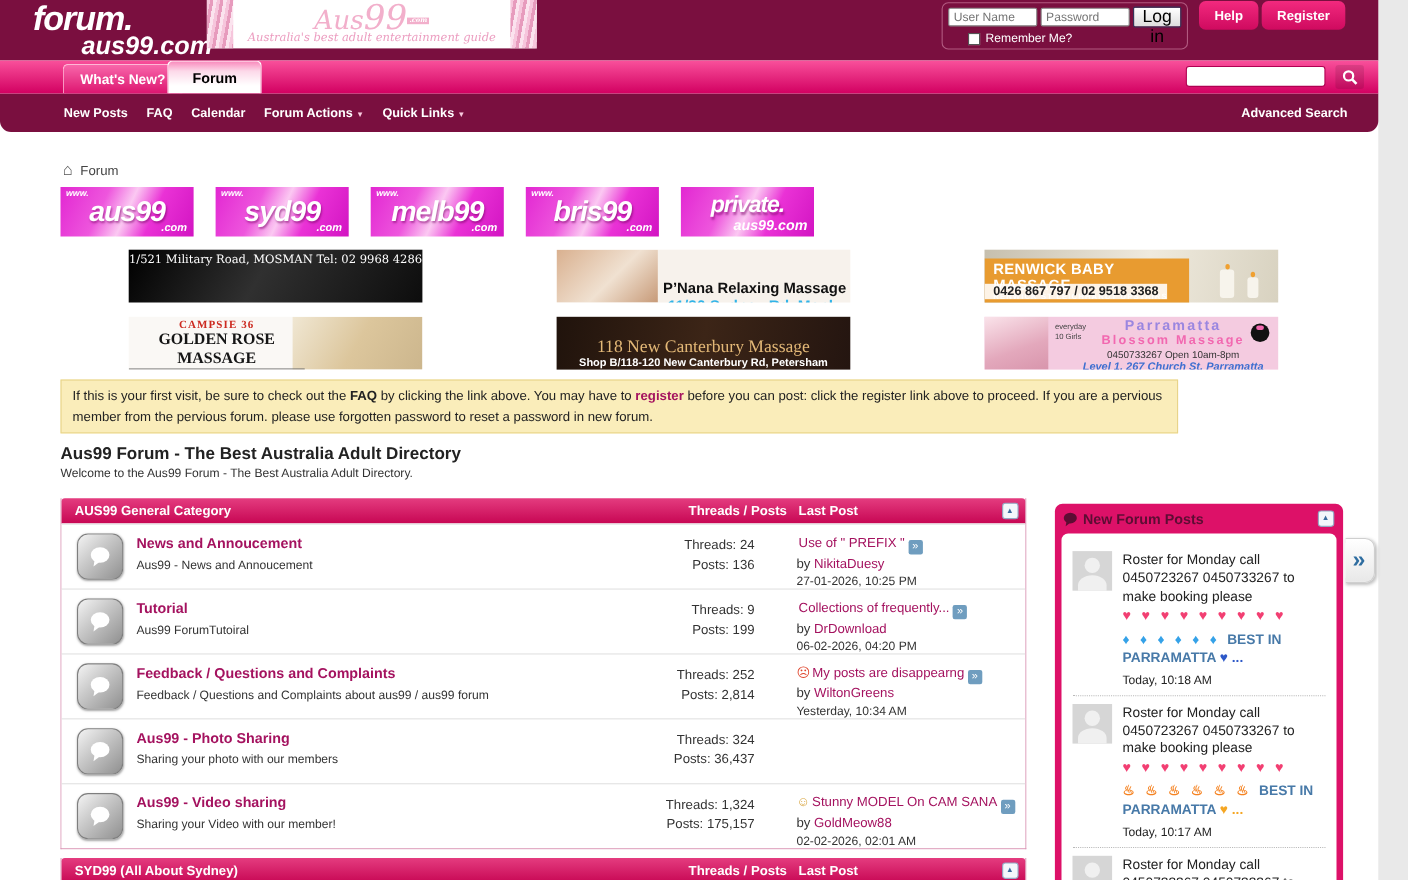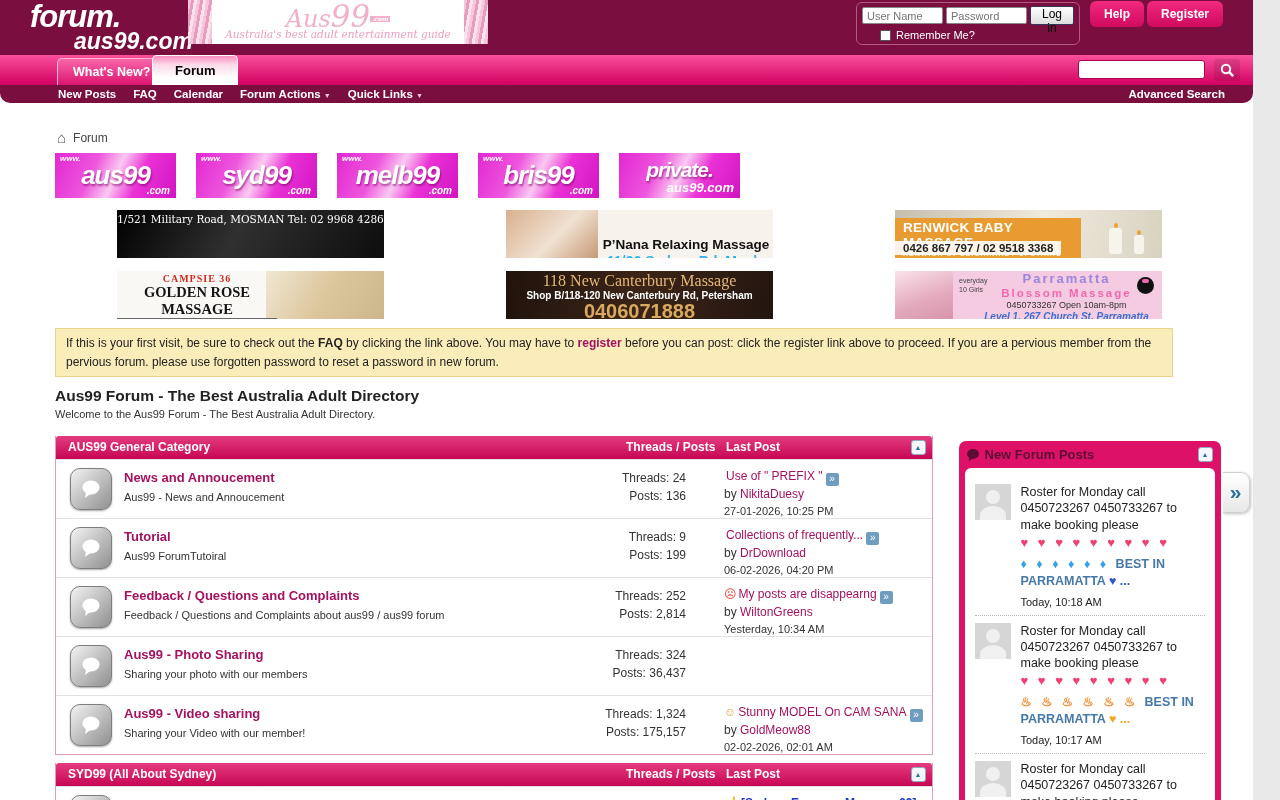--- a/index.html
+++ b/index.html
@@ -16,38 +16,38 @@
   .curtain { position:absolute; top:0; bottom:0; width:24px;
              background:repeating-linear-gradient(100deg,#f6c6dc 0 3px,#e79bbd 3px 6px,#fbe3ee 6px 9px); }
   .curtain.left{ left:0; } .curtain.right{ right:0; }
   .tb-brand { font-family:"DejaVu Serif", serif; font-style:italic; color:#f2afcb; line-height:1; margin-top:1px; }
   .tb-brand .aus{ font-size:24px; } .tb-brand .n99{ font-size:31px; }
   .tb-com { display:inline-block; background:#f2afcb; color:#fff; font-size:6px; font-weight:bold; padding:0 2px; vertical-align:super; }
   .tb-tagline { font-family:"DejaVu Serif", serif; font-style:italic; color:#ec9dc0; font-size:10.5px; margin-top:-4px; }
   .login-panel { position:absolute; left:856px; top:2px; width:224px; height:43px; border:1px solid #b25a80; border-radius:6px; padding:3px 5px; }
   .login-row { display:flex; gap:3px; align-items:center; }
   .login-row input { width:81px; height:17px; border:1px solid #888; border-radius:2px; font-size:11px; padding:0 4px; color:#333; }
-  .btn-login { height:19px; padding:0 7px; font-size:12px; background:linear-gradient(#fff,#ddd); border:1px solid #35355a; border-radius:2px; color:#000; }
+  .btn-login { height:19px; padding:0 7px; font-size:16px; background:linear-gradient(#fff,#ddd); border:1px solid #35355a; border-radius:2px; color:#000; }
   .remember { display:flex; align-items:center; margin:4px 0 0 18px; }
   .remember .cb { width:11px; height:11px; background:#fff; border:1px solid #555; margin-right:5px; }
   .remember span { color:#fff; font-size:11px; }
   .btn-pill { position:absolute; top:1px; height:26px; line-height:26px; padding:0 14px; text-align:center;
               background:linear-gradient(#f2297e,#cf0a5f); border-radius:6px; color:#fff; font-weight:bold; font-size:12px; cursor:pointer; }
   .btn-help { left:1090px; } .btn-register { left:1147px; }
 
   .navbar { position:relative; height:30px; background:linear-gradient(#f9509b,#d20061); }
   .tab { position:absolute; font-weight:bold; border-radius:5px 5px 0 0; cursor:pointer; }
   .tab-whatsnew { left:57px; top:3px; height:27px; line-height:26px; padding:0 15px; font-size:12.5px; color:#fff;
                   border:1px solid #ffb7d5; border-bottom:none; background:linear-gradient(#f867aa,#dd1570); }
   .tab-forum { left:152px; top:0; height:30px; line-height:29px; padding:0 22px; font-size:13px; color:#000;
                border:1px solid #fff; border-bottom:none; background:linear-gradient(180deg,#f98cbd 0%,#fcd9e9 30%,#ffffff 75%); }
   .nav-search-input { position:absolute; right:48px; top:5px; width:127px; height:19px; border:1px solid #b00052; border-radius:3px; padding:0 5px; font-size:11px; }
   .nav-search-btn { position:absolute; right:13px; top:4px; width:26px; height:22px; background:rgba(0,0,0,.10); border:none; border-radius:3px; cursor:pointer; display:flex; align-items:center; justify-content:center; }
 
-  .subnav { display:flex; align-items:center; height:18px; background:#7a0f3f; border-radius:0 0 10px 10px; padding:0 28px 0 58px; }
+  .subnav { display:flex; align-items:center; height:35px; background:#7a0f3f; border-radius:0 0 10px 10px; padding:0 28px 0 58px; }
   .subnav a { color:#fff; font-size:11.5px; font-weight:bold; text-decoration:none; margin-right:17px; cursor:pointer; }
   .subnav .arr { font-size:7px; color:#f8cade; margin-left:3px; }
   .adv-search { margin-left:auto; margin-right:0 !important; }
 
   
   .breadcrumb { display:flex; align-items:center; margin:26px 0 0 57px; font-size:12px; color:#444; }
   .breadcrumb .home { font-size:15px; margin-right:7px; color:#555; cursor:pointer; }
   .breadcrumb a { color:#444; text-decoration:none; cursor:pointer; }
 
   .site-banners { display:flex; gap:20px; margin:7px 0 0 55px; }
@@ -82,37 +82,37 @@
   .candle { position:absolute; background:#f7f4ec; border-radius:3px; }
   .candle::before { content:""; position:absolute; top:-5px; left:50%; margin-left:-2px; width:4px; height:5px; border-radius:50%; background:#f0a030; }
   .c1 { right:40px; bottom:4px; width:13px; height:26px; } .c2 { right:18px; bottom:4px; width:10px; height:19px; }
   .ad-golden { background:#faf8f5; }
   .ad-golden .photo { position:absolute; right:0; top:0; width:118px; height:100%;
                       background:linear-gradient(120deg,#f0e7d3,#dcc69c 50%,#ccb68d); }
   .ad-golden .tx { position:absolute; left:0; top:2px; width:160px; text-align:center; }
   .ad-golden .top { font-family:"Liberation Serif", serif; color:#cc2a20; font-size:10px; font-weight:bold; letter-spacing:1px; }
   .ad-golden .t { font-family:"Liberation Serif", serif; font-size:14.5px; font-weight:bold; color:#151515; border-bottom:1px solid #666; display:inline-block; }
   .ad-canterbury { background:linear-gradient(100deg,#20130c,#3c2517 50%,#241510); text-align:center; }
-  .ad-canterbury .t { font-family:"Liberation Serif", serif; font-size:16px; color:#e3b877; margin-top:1px; }
+  .ad-canterbury .t { font-family:"Liberation Serif", serif; font-size:16px; color:#e3b877; margin-top:19px; }
   .ad-canterbury .s { font-size:10px; font-weight:bold; color:#fff; }
   .ad-canterbury .p { font-size:20px; font-weight:bold; color:#d8a95e; line-height:1; }
   .ad-blossom { background:#f4cbe0; }
   .ad-blossom .photo { position:absolute; left:0; top:0; width:58px; height:100%;
                        background:linear-gradient(160deg,#fae3ea,#e3a8bc 60%,#d895ac); }
   .ad-blossom .corner { position:absolute; left:64px; top:5px; font-size:7px; color:#444; line-height:1.3; }
   .ad-blossom .tx { position:absolute; left:84px; top:1px; width:175px; text-align:center; line-height:1.15; }
   .ad-blossom .w1 { font-size:13px; font-weight:bold; color:#9a86e0; letter-spacing:2px; }
   .ad-blossom .w2 { font-size:11.5px; font-weight:bold; color:#f268b0; letter-spacing:2px; }
   .ad-blossom .w3 { font-size:9px; color:#333; }
   .ad-blossom .w4 { font-size:10px; font-weight:bold; font-style:italic; color:#3e6fd0; }
   .ad-blossom .logo-dot { position:absolute; right:8px; top:6px; width:17px; height:17px; border-radius:50%; background:#111; }
   .ad-blossom .logo-dot::after { content:""; position:absolute; left:5px; top:2px; width:7px; height:4px; border-radius:2px; background:#f268b0; }
 
   
-  .notice { margin:9px 0 0 55px; width:1118px; background:#faedba; border:1px solid #e8d48a; padding:5px 10px;
+  .notice { margin:9px 0 0 55px; width:1016px; background:#faedba; border:1px solid #e8d48a; padding:5px 10px;
             font-size:12px; color:#222; line-height:1.55; }
   .notice .faq { font-weight:bold; color:#222; cursor:pointer; }
   .notice .reg { font-weight:bold; color:#a4125f; cursor:pointer; }
   .page-title { margin:10px 0 0 55px; font-size:15.5px; font-weight:bold; color:#222; }
   .page-sub { margin:3px 0 0 55px; font-size:11px; color:#333; }
 
   
   .main { display:flex; margin:16px 0 0 55px; }
   .leftcol { width:882px; }
   .cat-block { border:1px solid #dd9cba; border-top:none; margin-bottom:8px; }

